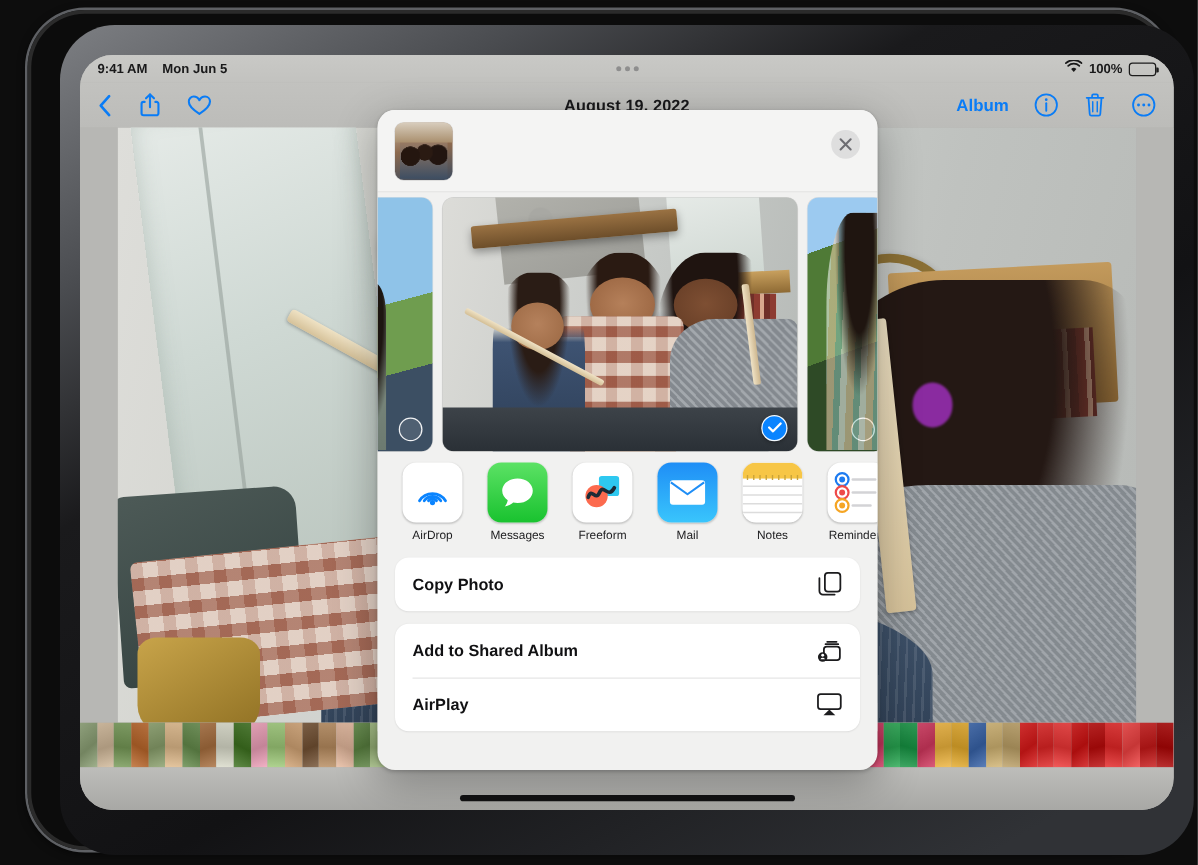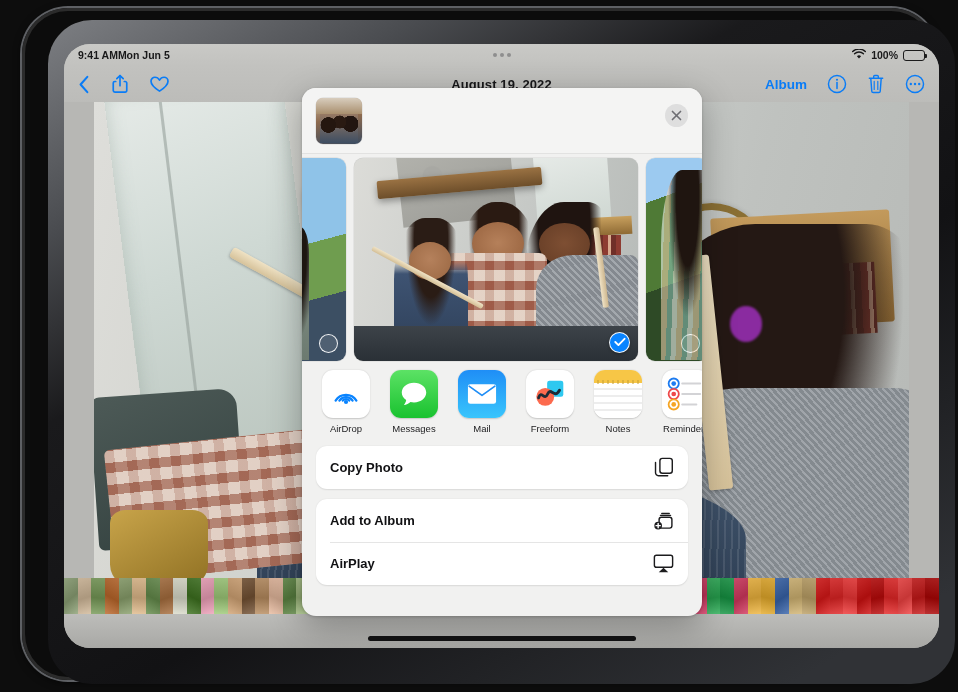--- a/index.html
+++ b/index.html
@@ -32,21 +32,21 @@
     background: #b9b9b6;
   }
 
   
   #status-bar {
     position: absolute; left: 0; top: 0; width: 100%; height: 22px;
     background: linear-gradient(180deg,#c9c9c6,#c2c2bf);
     display: flex; align-items: center;
     font-size: 10.5px; font-weight: 700; color: #19191a;
   }
-  .sb-left { position:absolute; left: 14px; display:flex; align-items:flex-end; }
+  .sb-left { position:absolute; left: 14px; display:flex; gap:12px; align-items:flex-end; }
   .sb-center { position:absolute; left:50%; transform:translateX(-50%); display:flex; gap:3px; }
   .sb-dot { width:4px;height:4px;border-radius:50%;background:#8e8e8e; }
   .sb-right { position:absolute; right: 14px; display:flex; gap:5px; align-items:center; }
   .batt-shell { width:22px;height:11px;border:1.3px solid #1c1c1c;border-radius:3px;padding:1.2px;position:relative; }
   .batt-fill { width:100%;height:100%;background:#1c1c1c;border-radius:1.2px; }
   .batt-nub { position:absolute;right:-3px;top:3px;width:1.8px;height:4.5px;background:#1c1c1c;border-radius:0 1px 1px 0; }
 
   
   #nav-toolbar {
     position: absolute; left: 0; top: 22px; width: 100%; height: 36px;
@@ -591,38 +591,38 @@
         <div class="app-item">
           <div class="app-icon ic-messages">
             <svg width="32" height="32" viewBox="0 0 34 34">
               <path d="M17 5 C9.5 5 4 9.7 4 15.5 C4 18.8 5.8 21.6 8.7 23.5 C8.4 25.7 7.3 27.5 6.2 28.8 C8.9 28.5 11.5 27.3 13.3 25.6 C14.4 25.8 15.7 26 17 26 C24.5 26 30 21.3 30 15.5 C30 9.7 24.5 5 17 5 Z" fill="#fff"></path>
             </svg>
           </div>
           <div class="app-label">Messages</div>
         </div>
 
         <div class="app-item">
-          <div class="app-icon ic-mail">
-            <svg width="30" height="22" viewBox="0 0 32 23">
-              <rect x="1" y="1" width="30" height="21" rx="2.6" fill="#fff"></rect>
-              <path d="M1.8 2.8 L16 13 L30.2 2.8" stroke="#1f8ef6" stroke-width="1.8" fill="none" stroke-linejoin="round"></path>
-            </svg>
-          </div>
-          <div class="app-label">Mail</div>
-        </div>
-
-        <div class="app-item">
           <div class="app-icon ic-freeform">
             <svg width="38" height="38" viewBox="0 0 40 40">
               <rect x="17" y="6" width="17" height="17" rx="2.4" fill="#2ec8f0"></rect>
               <circle cx="15" cy="23" r="9.4" fill="#fc6a4e"></circle>
               <path d="M8 24 C11 15 14 28 17.5 20 C21 12 24.5 26 30 16" stroke="#1d2b36" stroke-width="3.1" fill="none" stroke-linecap="round"></path>
             </svg>
           </div>
           <div class="app-label">Freeform</div>
+        </div>
+
+        <div class="app-item">
+          <div class="app-icon ic-mail">
+            <svg width="30" height="22" viewBox="0 0 32 23">
+              <rect x="1" y="1" width="30" height="21" rx="2.6" fill="#fff"></rect>
+              <path d="M1.8 2.8 L16 13 L30.2 2.8" stroke="#1f8ef6" stroke-width="1.8" fill="none" stroke-linejoin="round"></path>
+            </svg>
+          </div>
+          <div class="app-label">Mail</div>
         </div>
 
         <div class="app-item">
           <div class="app-icon ic-notes">
             <svg width="48" height="48" viewBox="0 0 48 48">
               <rect x="0" y="0" width="48" height="13" fill="#f7c646"></rect>
               <rect x="0" y="13" width="48" height="35" fill="#fff"></rect>
               <g stroke="#dcdcdc" stroke-width="1.1">
                 <path d="M0 19 H48"></path>
                   <path d="M0 26 H48"></path>
@@ -673,28 +673,29 @@
               <svg width="20" height="21" viewBox="0 0 21 22">
                 <rect x="6.2" y="1.4" width="13" height="15.6" rx="2.6" stroke="#1c1c1e" stroke-width="1.5" fill="none"></rect>
                 <path d="M14.4 19.6 H4.6 a3 3 0 0 1-3-3 V5.8" stroke="#1c1c1e" stroke-width="1.5" fill="none" stroke-linecap="round"></path>
               </svg>
             </span>
           </div>
         </div>
 
         <div class="action-group">
           <div class="action-row">
-            <span class="action-label">Add to Album</span>
+            <span class="action-label">Add to Shared Album</span>
             <span class="action-icon">
               <svg width="21" height="21" viewBox="0 0 22 22">
                 <rect x="6.4" y="7.6" width="13.4" height="11.4" rx="2.4" stroke="#1c1c1e" stroke-width="1.5" fill="none"></rect>
                 <path d="M7.8 5.6 H18.4" stroke="#1c1c1e" stroke-width="1.5" stroke-linecap="round"></path>
                 <path d="M9.2 3.6 H17" stroke="#1c1c1e" stroke-width="1.5" stroke-linecap="round"></path>
                 <circle cx="5.4" cy="16.4" r="4" fill="#1c1c1e"></circle>
-                <path d="M5.4 14.2 V18.6 M3.2 16.4 H7.6" stroke="#fff" stroke-width="1.5" stroke-linecap="round"></path>
+                <circle cx="5.4" cy="14.9" r="1.2" fill="#fff"></circle>
+                <path d="M3.5 18.2 a2.1 2.1 0 0 1 3.8 0 Z" fill="#fff"></path>
               </svg>
             </span>
           </div>
           <div class="action-row">
             <span class="action-label">AirPlay</span>
             <span class="action-icon">
               <svg width="21" height="19" viewBox="0 0 22 20">
                 <rect x="1.4" y="1.4" width="19.2" height="12.6" rx="2.2" stroke="#1c1c1e" stroke-width="1.5" fill="none"></rect>
                 <path d="M11 14.4 L16 19.2 H6 Z" fill="#1c1c1e"></path>
               </svg>

